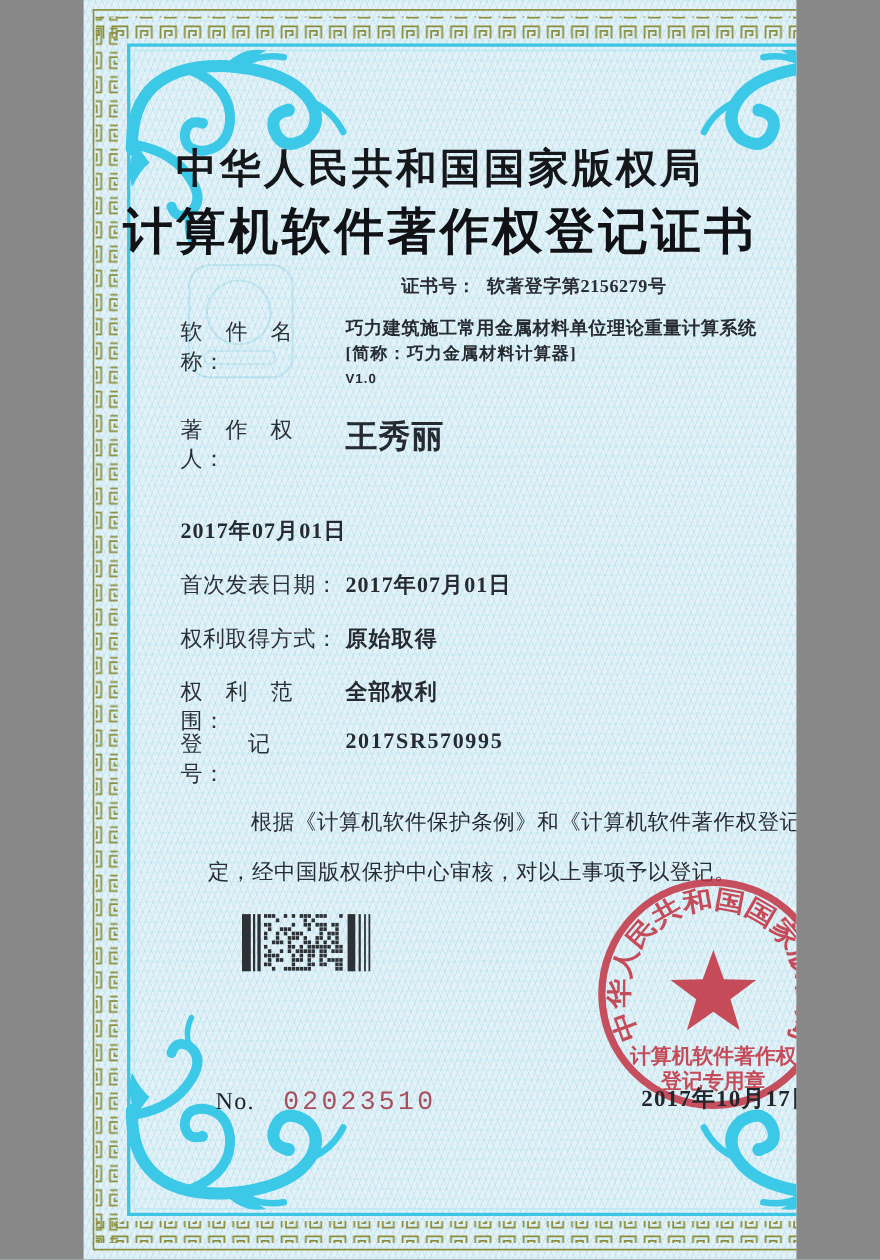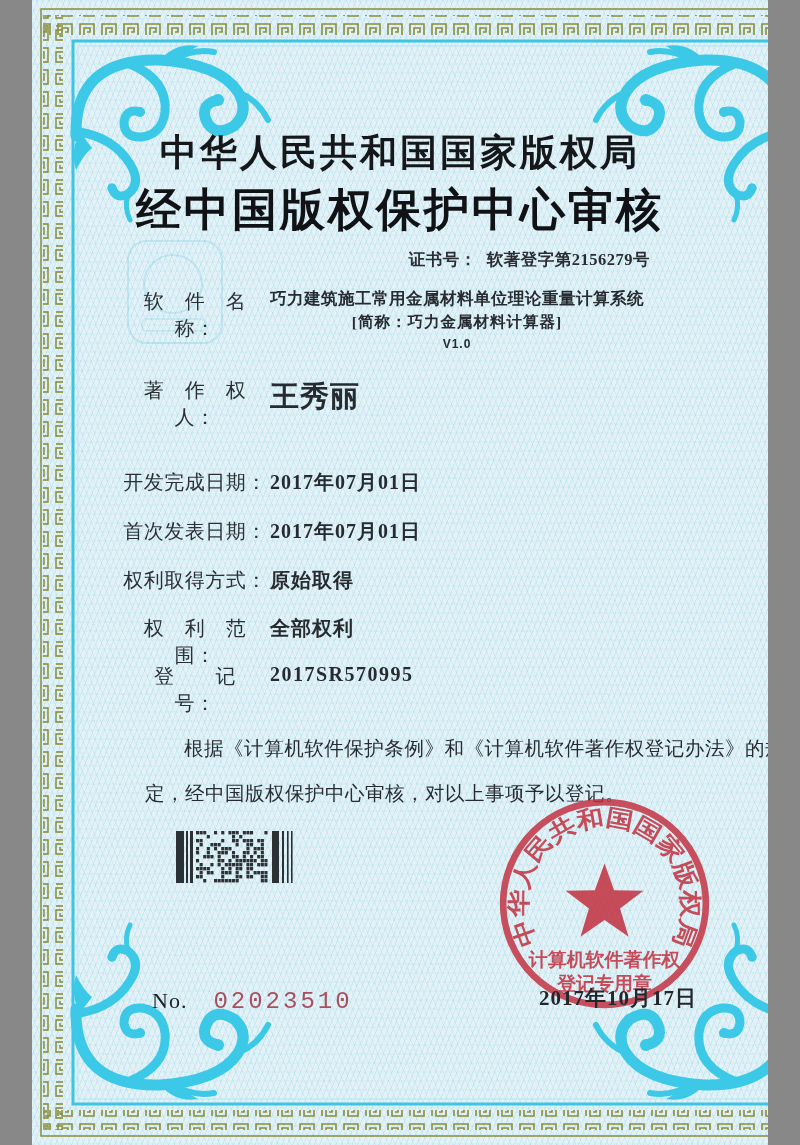--- a/index.html
+++ b/index.html
@@ -1,40 +1,41 @@
 <!DOCTYPE html>
 <html><head>
 <meta charset="utf-8">
 <style>
   html,body{margin:0;padding:0;background:#888;}
   .page{
-    position:relative;width:736px;height:1145px;margin:0 auto;overflow:hidden;
+    position:relative;width:636px;height:1145px;margin:0 auto;overflow:hidden;
     background-color:#e4f2f7;
     background-image:
       repeating-linear-gradient(112deg, rgba(110,200,226,.22) 0 1px, rgba(255,255,255,0) 1px 5px),
       repeating-linear-gradient(68deg, rgba(110,200,226,.16) 0 1px, rgba(255,255,255,0) 1px 6px),
       repeating-linear-gradient(0deg, rgba(140,215,235,.10) 0 2px, rgba(255,255,255,0) 2px 9px);
     font-family:"Liberation Serif","DejaVu Serif",serif;
     color:#24282e;
+    padding-left:12px;
   }
   .frame{position:absolute;inset:0;pointer-events:none;}
   .abs{position:absolute;}
   .title{
     left:0;right:0;top:128px;text-align:center;
     font-size:37px;font-weight:bold;letter-spacing:3px;color:#15171a;
   }
   .subtitle{
     left:0;right:0;top:180px;text-align:center;
     font-size:45px;font-weight:bold;letter-spacing:3px;color:#101216;
   }
   .certno{
     right:118px;top:249px;font-size:16.5px;font-weight:bold;color:#2a2e34;letter-spacing:.5px;
   }
   .certno .val{margin-left:10px;}
-  .row{left:88px;display:flex;align-items:flex-start;text-align:center;}
+  .row{left:88px;display:flex;align-items:flex-start;}
   .row .lbl{
     width:150px;flex:none;font-size:20px;color:#2b3036;letter-spacing:.5px;
   }
   .row .val{font-size:20px;font-weight:600;color:#262b31;letter-spacing:1px;}
   .name-lines{line-height:22.5px;}
   .name-lines .l1{font-size:16.5px;font-weight:bold;letter-spacing:.5px;}
   .name-lines .l2{font-size:15.5px;font-weight:bold;}
   .name-lines .l3{font-size:12px;font-weight:bold;font-family:"Liberation Sans",sans-serif;}
   .paragraph{
     left:76px;top:726px;width:640px;font-size:19.5px;line-height:45px;
@@ -113,42 +114,41 @@
     <use href="#flourish" transform="translate(40,1105) scale(1,-1)"></use>
     <use href="#flourish" transform="translate(760,1105) scale(-1,-1)"></use>
   </svg>
 
   <div class="abs watermark">
     <div class="c"></div>
     <div class="b"></div>
   </div>
 
   <div class="abs title">中华人民共和国国家版权局</div>
-  <div class="abs subtitle">经中国版权保护中心审核</div>
+  <div class="abs subtitle">计算机软件著作权登记证书</div>
 
   <div class="abs certno">
     <span>证书号：</span><span class="val">软著登字第2156279号</span>
   </div>
 
   <div class="abs row" style="top:288px">
     <span class="lbl">软　件　名　称：</span>
     <span class="val name-lines">
       <div class="l1">巧力建筑施工常用金属材料单位理论重量计算系统</div>
       <div class="l2">[简称：巧力金属材料计算器]</div>
       <div class="l3">V1.0</div>
     </span>
   </div>
 
   <div class="abs row" style="top:377px">
     <span class="lbl">著　作　权　人：</span>
     <span class="val" style="font-size:29px">王秀丽</span>
   </div>
 
   <div class="abs row" style="top:469px">
-    <span class="lbl">开发完成日期：</span>
     <span class="val">2017年07月01日</span>
   </div>
 
   <div class="abs row" style="top:518px">
     <span class="lbl">首次发表日期：</span>
     <span class="val">2017年07月01日</span>
   </div>
 
   <div class="abs row" style="top:615px">
     <span class="lbl">权　利　范　围：</span>

